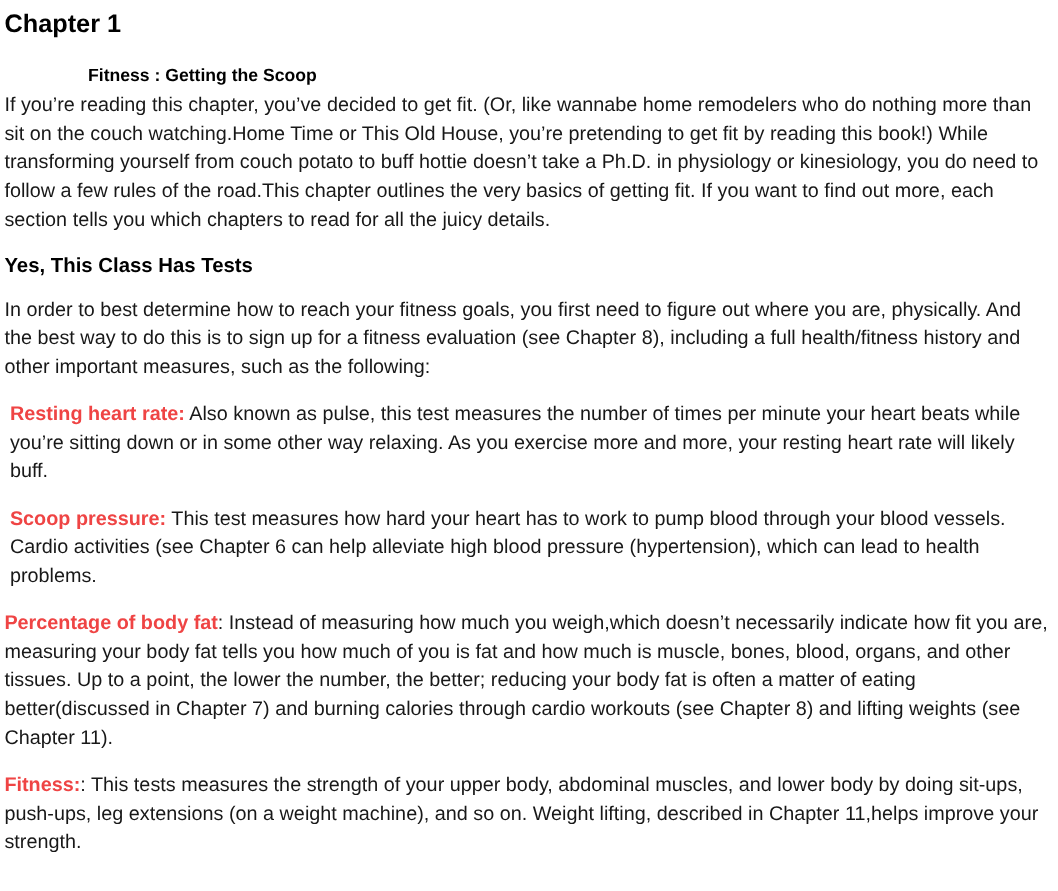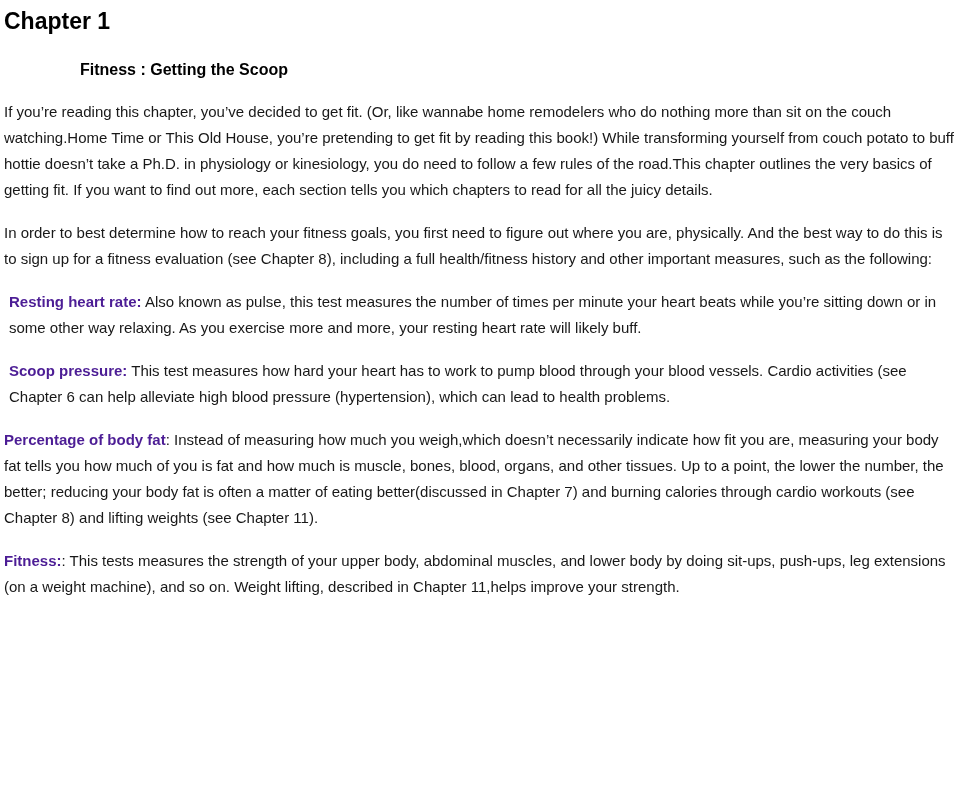--- a/index.html
+++ b/index.html
@@ -25,53 +25,54 @@
     font-size: 23px;
     font-weight: bold;
     color: #000000;
     margin: 0 0 24px 0;
     line-height: 1.2;
   }
   .chapter-subtitle {
     font-size: 16px;
     font-weight: bold;
     color: #000000;
-    margin: 0 0 20px 76px;
+    margin: 0 0 3px 76px;
     line-height: 1.2;
   }
   .section-heading {
     font-size: 18.5px;
     font-weight: bold;
     color: #000000;
     margin: 18px 0 16px 0;
     line-height: 1.2;
   }
   p.body {
-    font-size: 15px;
+    font-size: 18px;
     line-height: 26px;
     margin: 0 0 17px 0;
     color: #181818;
   }
   p.body .item-label {
     font-weight: bold;
-    color: #4c1d95;
+    color: #ef4444;
   }
   p.body.pad { padding-left: 5px; }
 </style>
 </head>
 <body>
 
 <div class="page">
 
   <h1 class="chapter-title">Chapter 1</h1>
 
   <h2 class="chapter-subtitle">Fitness : Getting the Scoop</h2>
 
   <p class="body">If you’re reading this chapter, you’ve decided to get fit. (Or, like wannabe home remodelers who do nothing more than sit on the couch watching.Home Time or This Old House, you’re pretending to get fit by reading this book!) While transforming yourself from couch potato to buff hottie doesn’t take a Ph.D. in physiology or kinesiology, you do need to follow a few rules of the road.This chapter outlines the very basics of getting fit. If you want to find out more, each section tells you which chapters to read for all the juicy details.</p>
 
+  <h3 class="section-heading">Yes, This Class Has Tests</h3>
 
   <p class="body">In order to best determine how to reach your fitness goals, you first need to figure out where you are, physically. And the best way to do this is to sign up for a fitness evaluation (see Chapter 8), including a full health/fitness history and other important measures, such as the following:</p>
 
   <p class="body pad"><span class="item-label">Resting heart rate:</span><span> Also known as pulse, this test measures the number of times per minute your heart beats while you’re sitting down or in some other way relaxing. As you exercise more and more, your resting heart rate will likely buff.</span></p>
 
 
   <p class="body pad"><span class="item-label">Scoop pressure:</span><span> This test measures how hard your heart has to work to pump blood through your blood vessels. Cardio activities (see Chapter 6 can help alleviate high blood pressure (hypertension), which can lead to health problems.</span></p>
 
   <p class="body"><span class="item-label">Percentage of body fat</span><span>: Instead of measuring how much you weigh,which doesn’t necessarily indicate how fit you are, measuring your body fat tells you how much of you is fat and how much is muscle, bones, blood, organs, and other tissues. Up to a point, the lower the number, the better; reducing your body fat is often a matter of eating better(discussed in Chapter 7) and burning calories through cardio workouts (see Chapter 8) and lifting weights (see Chapter 11).</span></p>
 

